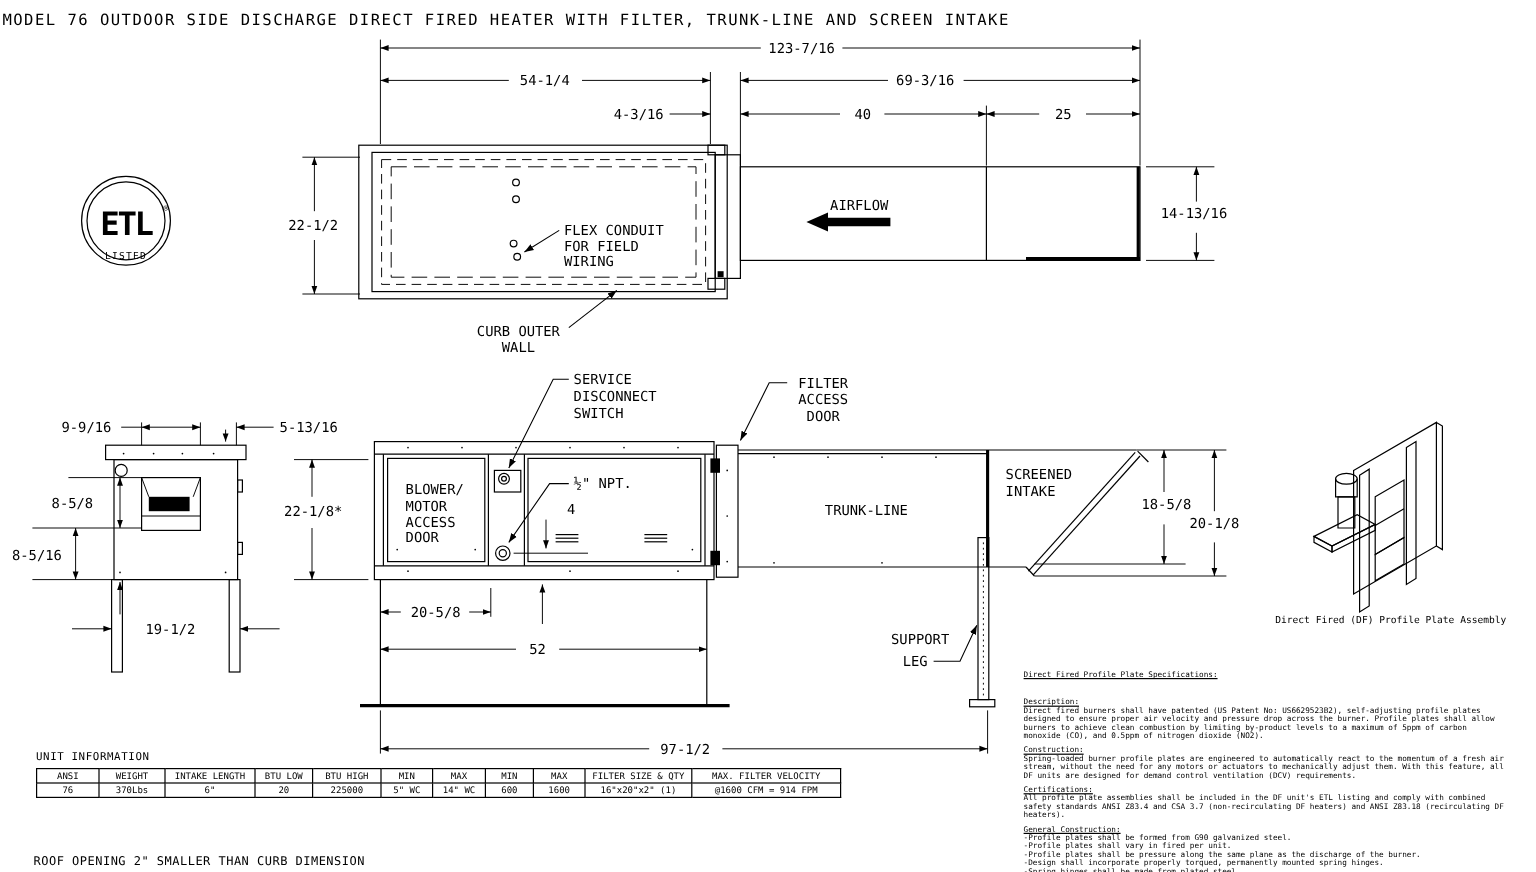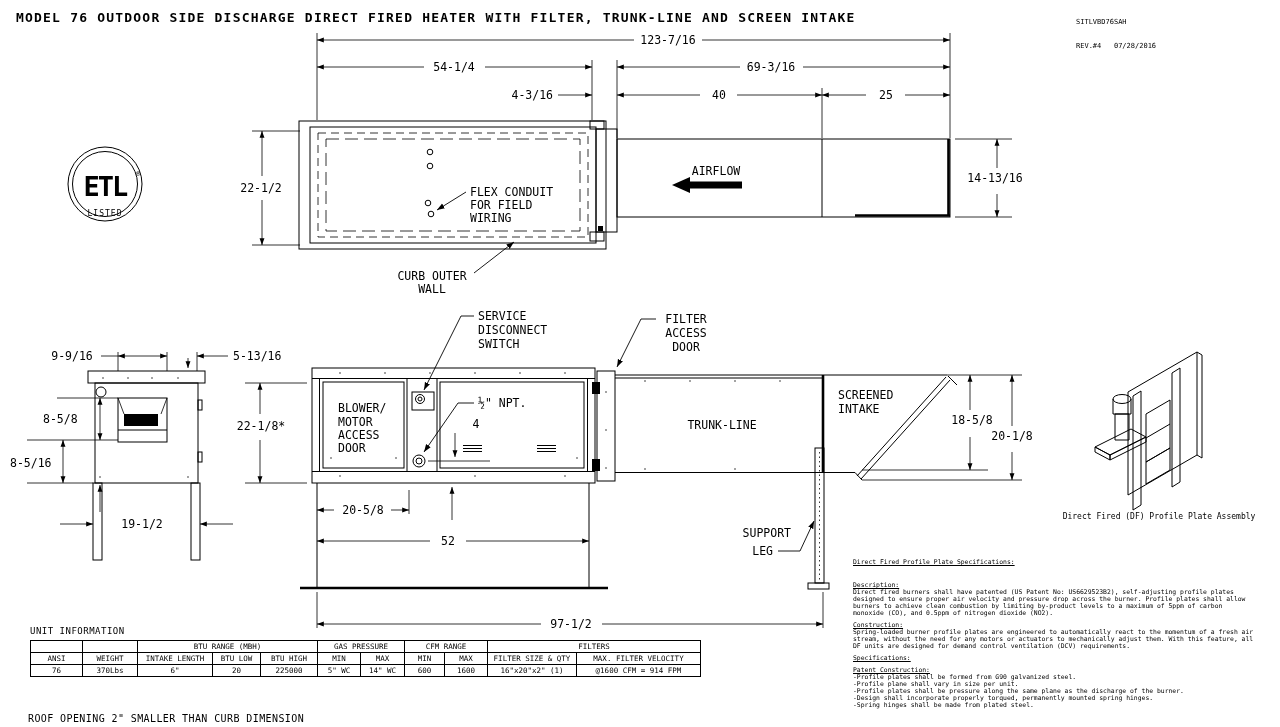--- a/index.html
+++ b/index.html
@@ -15,21 +15,21 @@
   .etl-reg{font-size:7px;}
   .ln{stroke:#000;stroke-width:1;fill:none;}
   .thin{stroke:#000;stroke-width:0.8;fill:none;}
   .dim{stroke:#000;stroke-width:0.8;fill:none;}
   .thick{stroke:#000;stroke-width:2.6;fill:none;}
   .ld{stroke:#000;stroke-width:0.9;fill:none;}
   .blk{fill:#000;stroke:none;}
   .dot{fill:#000;stroke:none;}
 
   .abs{position:absolute;}
-  #title{left:16px;top:10px;font-size:13px;letter-spacing:1.2px;white-space:pre;font-weight:bold;}
+  #title{left:2px;top:10px;font-size:13px;letter-spacing:1.2px;white-space:pre;}
   #tblock{left:1076px;top:2px;font-size:7px;line-height:8px;white-space:pre;}
   #specs{left:853px;top:543px;width:402px;font-size:6.4px;line-height:7px;}
   #specs .h{text-decoration:underline;margin:5px 0 0 0;}
   #specs .h.first{margin-top:16px;}
   #specs .b{margin:0;}
   #uinfo-label{left:30px;top:626px;font-size:9px;letter-spacing:0.5px;}
   #uinfo-table{left:30px;top:640px;}
   table{border-collapse:collapse;table-layout:fixed;}
   td,th{border:1px solid #000;font-size:7.5px;font-weight:normal;text-align:center;
         padding:0;height:11px;line-height:11px;overflow:hidden;white-space:nowrap;
@@ -320,35 +320,32 @@
     <path d="M1115,414 L1129,414 L1129,440 L1115,440 Z" class="ln"></path>
     <path d="M1095,447 L1131,429 L1146,437 L1110,455 Z" class="ln"></path>
     <path d="M1095,447 L1095,452 L1110,460 L1110,455 Z" class="ln"></path>
     <path d="M1110,455 L1146,437 L1146,442 L1110,460 Z" class="ln"></path>
     <text x="1159" y="519" text-anchor="middle" class="cap">Direct Fired (DF) Profile Plate Assembly</text>
   </g>
 </svg>
 
 <div id="title" class="abs">MODEL 76 OUTDOOR SIDE DISCHARGE DIRECT FIRED HEATER WITH FILTER, TRUNK-LINE AND SCREEN INTAKE</div>
 
-<div id="tblock" class="abs">
-  <div>SITLVBD76SAH</div>
-  <div>REV.#4   07/28/2016</div>
-</div>
 
 <div id="specs" class="abs">
   <div class="h first">Direct Fired Profile Plate Specifications:</div>
   <div class="h first">Description:</div>
   <div class="b">Direct fired burners shall have patented (US Patent No: US6629523B2), self-adjusting profile plates designed to ensure proper air velocity and pressure drop across the burner. Profile plates shall allow burners to achieve clean combustion by limiting by-product levels to a maximum of 5ppm of carbon monoxide (CO), and 0.5ppm of nitrogen dioxide (NO2).</div>
   <div class="h">Construction:</div>
   <div class="b">Spring-loaded burner profile plates are engineered to automatically react to the momentum of a fresh air stream, without the need for any motors or actuators to mechanically adjust them. With this feature, all DF units are designed for demand control ventilation (DCV) requirements.</div>
-  <div class="h">Specifications:</div>
-  <div class="h">Patent Construction:</div>
+  <div class="h">Certifications:</div>
+  <div class="b">All profile plate assemblies shall be included in the DF unit's ETL listing and comply with combined safety standards ANSI Z83.4 and CSA 3.7 (non-recirculating DF heaters) and ANSI Z83.18 (recirculating DF heaters).</div>
+  <div class="h">General Construction:</div>
   <div class="b">-Profile plates shall be formed from G90 galvanized steel.</div>
-  <div class="b">-Profile plane shall vary in size per unit.</div>
+  <div class="b">-Profile plates shall vary in fired per unit.</div>
   <div class="b">-Profile plates shall be pressure along the same plane as the discharge of the burner.</div>
   <div class="b">-Design shall incorporate properly torqued, permanently mounted spring hinges.</div>
   <div class="b">-Spring hinges shall be made from plated steel.</div>
 </div>
 
 <div id="uinfo-label" class="abs">UNIT INFORMATION</div>
 
 <table id="uinfo-table" class="abs">
   <colgroup>
     <col style="width:52px">
@@ -357,28 +354,20 @@
         <col style="width:48px">
     <col style="width:57px">
         <col style="width:43px">
         <col style="width:44px">
         <col style="width:40px">
     <col style="width:43px">
         <col style="width:89px">
         <col style="width:124px">
   </colgroup>
   <tbody>
-        <tr>
-    <td></td>
-    <td></td>
-    <td colspan="3">BTU RANGE (MBH)</td>
-    <td colspan="2">GAS PRESSURE</td>
-    <td colspan="2">CFM RANGE</td>
-    <td colspan="2">FILTERS</td>
-  </tr>
   <tr>
     <td>ANSI</td>
     <td>WEIGHT</td>
     <td>INTAKE LENGTH</td>
     <td>BTU LOW</td>
     <td>BTU HIGH</td>
     <td>MIN</td>
     <td>MAX</td>
     <td>MIN</td>
     <td>MAX</td>

